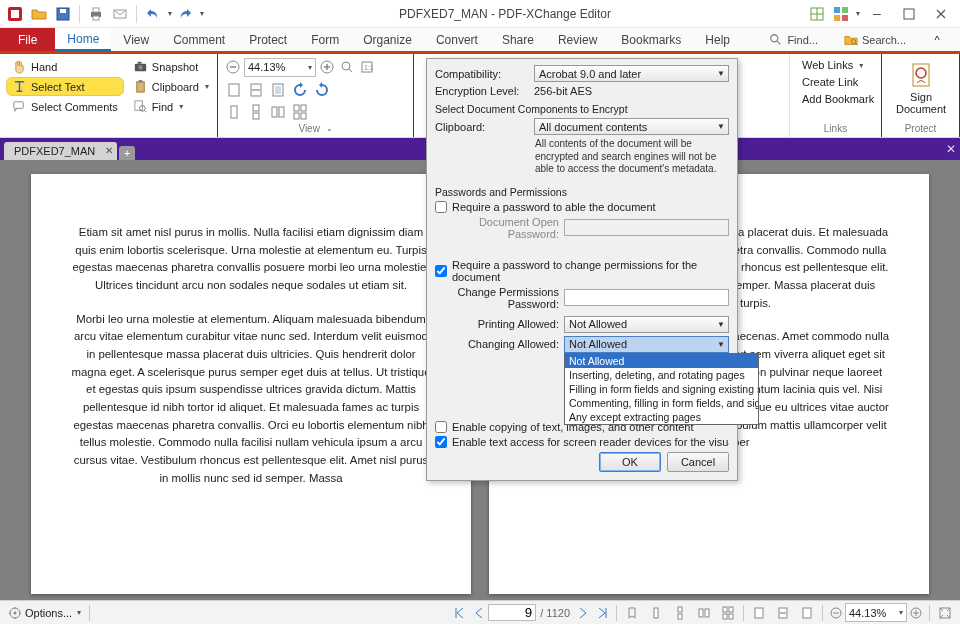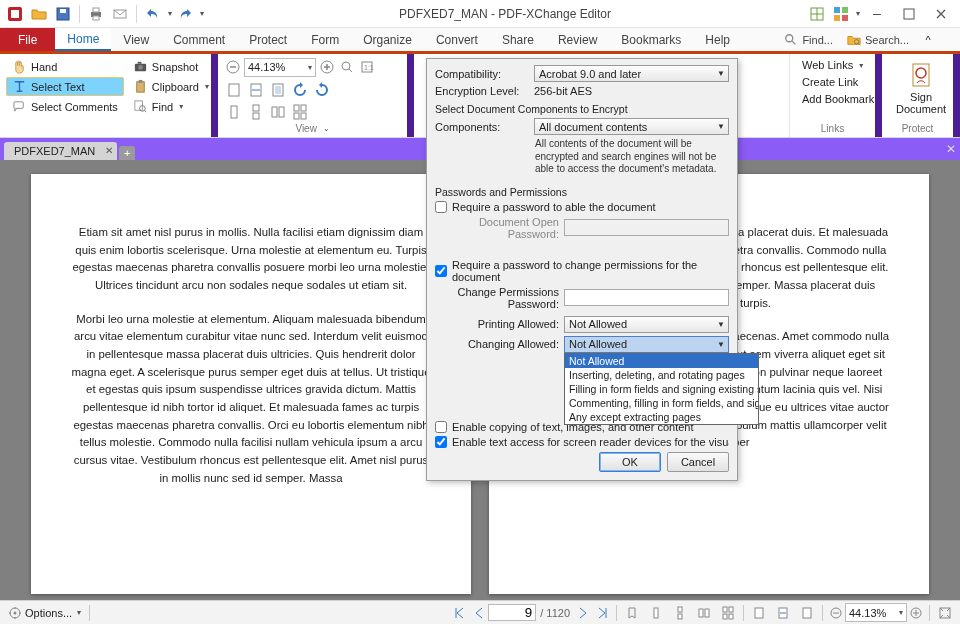--- a/index.html
+++ b/index.html
@@ -13,44 +13,44 @@
 .tb-title { flex: 1; text-align: center; font-size: 12px; color: #444; }
 .tb-right { display: flex; align-items: center; gap: 2px; padding-right: 4px; }
 .win-btn { width: 30px; height: 22px; display: flex; align-items:center; justify-content:center; }
 .tb-sep { width:1px; height:18px; background:#d6d6d6; margin:0 3px; }
 
 
 .menubar { height: 26px; display: flex; align-items: stretch; border-bottom: 3px solid #c2410c; background:#fafafa; }
 .file-btn { background: #c02128; color: #fff; padding: 0 18px; display: flex; align-items: center; font-size: 12px; font-weight:400; }
 .menu-item { padding: 0 12px; display: flex; align-items: center; font-size: 12px; color: #444; }
 .menu-item.active { color: #1c6db3; border-bottom: 2px solid #1c6db3; background: #fff; }
-.menubar-right { margin-left: auto; display: flex; align-items:center; gap:2px; padding-right:21px;justify-content:flex-end; }
+.menubar-right { margin-left: auto; display: flex; align-items:center; gap:14px; padding-right:12px;justify-content:flex-end; }
 .menubar-right .lbl { display:flex; align-items:center; gap:4px; padding:2px 6px; font-size:11px; color:#444; }
 .lbl svg { width:14px; height:14px; }
 
 
 .ribbon { height: 84px; background:#fff; display:flex; border-bottom:1px solid #d6d6d6; }
-.ribbon-group { border-right:7px solid #4c1d95; padding:3px 6px 2px 6px; display:flex; flex-direction:column; }
+.ribbon-group { border-right:1px solid #4c1d95; padding:3px 6px 2px 6px; display:flex; flex-direction:column; }
 .ribbon-group .gbody { flex:1; display:flex; gap:3px; }
 .ribbon-group .gfoot { height:14px; font-size:10px; color:#777; text-align:center; display:flex; align-items:center; justify-content:center; gap:4px; }
 .rb { display:flex; align-items:center; gap:4px; padding:1px 5px; border:1px solid transparent; border-radius:2px; font-size:11px; white-space:nowrap; }
-.rb.sel { background:#7dd3fc; border-color:#e8c46a; }
+.rb.sel { background:#fde047; border-color:#e8c46a;border-radius:6px; }
 .rb svg { width:15px; height:15px; flex-shrink:0; }
 .rb-col { display:flex; flex-direction:column; gap:1px; }
 .rb-big { display:flex; flex-direction:column; align-items:center; gap:2px; padding:4px 8px; font-size:11px; text-align:center; }
 .rb-big svg { width:28px; height:28px; }
 .zoom-box { display:flex; align-items:center; gap:2px; height:20px; }
 .zoom-sel { width:72px; height:19px; border:1px solid #bcbcbc; background:#fff; font-size:11px; padding:0 3px; display:flex; align-items:center; justify-content:space-between; }
 .zbtn { width:18px; height:18px; display:flex; align-items:center; justify-content:center; border:1px solid transparent; }
 .icongrid { display:grid; grid-template-columns:repeat(5,20px); grid-auto-rows:20px; gap:2px; }
 .icongrid .cell { display:flex; align-items:center; justify-content:center; }
 .icongrid svg { width:16px; height:16px; }
 
 
-.tabstrip { height:22px; background:#8b5cf6; display:flex; align-items:flex-end; padding-left:4px; position:relative; }
+.tabstrip { height:22px; background:#4c1d95; display:flex; align-items:flex-end; padding-left:4px; position:relative; }
 .doctab { background:#d4d4d4; color:#222; font-size:11px; padding:3px 22px 3px 10px; border-top-left-radius:3px; border-top-right-radius:3px; position:relative; margin-right:2px; }
 .doctab .x { position:absolute; right:4px; top:3px; font-size:10px; color:#555; }
 .tabplus { width:16px; height:14px; background:#9a9a9a; border-top-left-radius:3px; border-top-right-radius:3px; display:flex; align-items:center; justify-content:center; color:#fff; font-size:11px; margin-bottom:0; }
 .tabstrip .dclose { position:absolute; right:4px; top:4px; color:#ddd; font-size:12px; }
 
 
 .docarea { height: 440px; background:#808080; position:relative; overflow:hidden; }
 .pages { display:flex; gap:18px; justify-content:center; padding:14px 18px; }
 .page { width:440px; height:420px; background:#fff; box-shadow:0 1px 4px rgba(0,0,0,.4); padding:50px 38px 24px 38px; font-size:11.4px; line-height:1.55; color:#222; font-family:Calibri,"Segoe UI",sans-serif; text-align:center; overflow:hidden; }
 .page p { margin-bottom:16px; }
@@ -431,21 +431,21 @@
           <span>Acrobat 9.0 and later</span>
           <span class="arr">▼</span>
         </div>
     </div>
     <div class="dlg-row">
       <div class="dlg-lbl">Encryption Level:</div>
       <div class="dlg-val">256-bit AES</div>
     </div>
     <div class="dlg-sec">Select Document Components to Encrypt</div>
     <div class="dlg-row">
-      <div class="dlg-lbl">Components:</div>
+      <div class="dlg-lbl">Clipboard:</div>
       <div class="dlg-sel">
           <span>All document contents</span>
           <span class="arr">▼</span>
         </div>
     </div>
     <div class="dlg-note">All contents of the document will be encrypted and search engines will not be able to access the document's metadata.</div>
 
     <div class="dlg-sec" style="margin-top:10px">Passwords and Permissions</div>
     <div class="dlg-chk">
         <input type="checkbox" style="">

